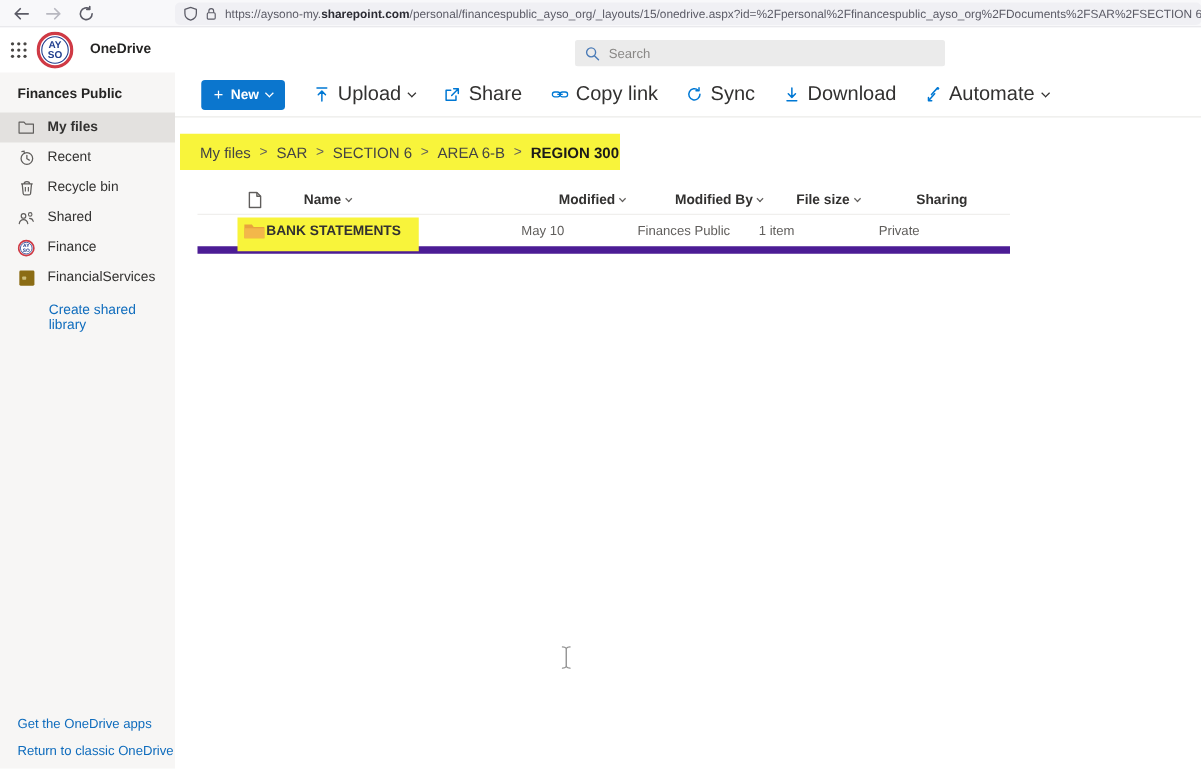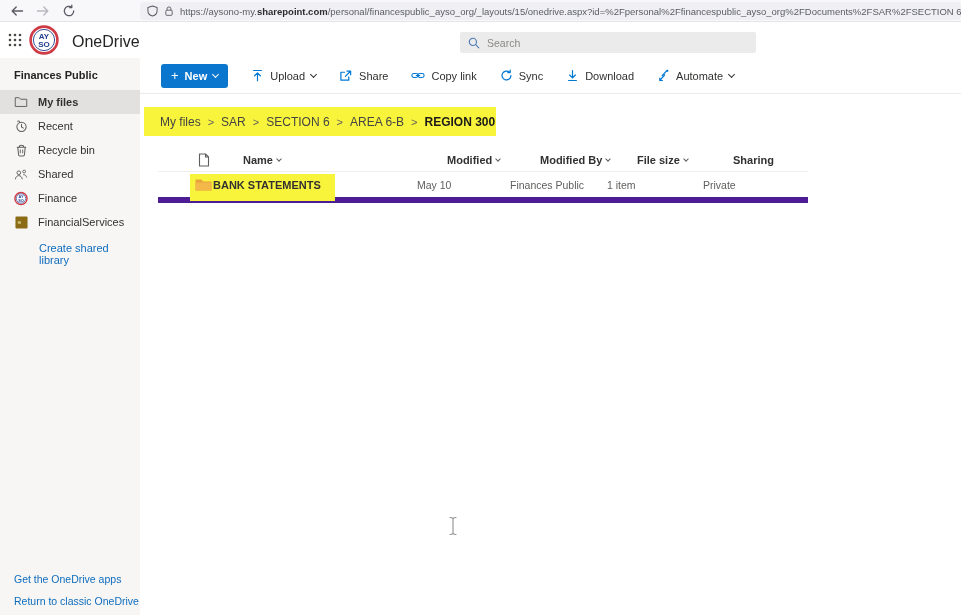--- a/index.html
+++ b/index.html
@@ -26,21 +26,21 @@
     display: flex; align-items: center; padding: 0 7px; overflow: hidden;
   }
   .url-bar .glyph { margin-right: 6px; flex: 0 0 auto; }
   .url-text { font-size: 9.5px; color: #5b5b66; white-space: nowrap; }
   .url-text b { color: #2b2b33; font-weight: 700; }
 
   
   .app-header { position: absolute; top: 22px; left: 0; width: 961px; height: 36px; background: #fff; }
   .waffle { position: absolute; left: 8px; top: 11px; cursor: pointer; }
   .org-logo { position: absolute; left: 29px; top: 3px; width: 30px; height: 30px; }
-  .brand { position: absolute; left: 72px; top: 11px; font-size: 16px; font-weight: 400; color: #252423; }
+  .brand { position: absolute; left: 72px; top: 11px; font-size: 11px; font-weight: 700; color: #252423; }
   .search-box {
     position: absolute; left: 460px; top: 10px; width: 296px; height: 21px;
     background: #ebebeb; border-radius: 2px; display: flex; align-items: center; padding: 0 8px;
   }
   .search-box input {
     border: none; background: transparent; outline: none; flex: 1;
     font-family: "Liberation Sans", sans-serif; font-size: 10.5px; color: #484644; margin-left: 7px;
   }
   .search-box input::placeholder { color: #8a8886; }
 
@@ -64,21 +64,21 @@
   
   .main { position: absolute; top: 58px; left: 140px; width: 821px; height: 557px; background: #fff; }
   .toolbar { height: 36px; display: flex; align-items: center; border-bottom: 1px solid #ecebe9; }
   .new-btn {
     margin-left: 21px; height: 24px; padding: 0 10px; background: #0b76ce; border-radius: 3px;
     color: #fff; display: flex; align-items: center; gap: 6px; font-size: 11px; font-weight: 700; cursor: pointer;
   }
   .new-btn .plus { font-size: 13px; font-weight: 400; line-height: 1; margin-top: -1px; }
   .tool-item {
     margin-left: 23px; display: flex; align-items: center; gap: 6px;
-    font-size: 11px; color: #323130; cursor: pointer;
+    font-size: 16px; color: #323130; cursor: pointer;
   }
   .chev {
     width: 5px; height: 5px; border-right: 1.2px solid currentColor; border-bottom: 1.2px solid currentColor;
     transform: rotate(45deg); display: inline-block; margin-top: -3px;
   }
   .chev.white { border-color: #fff; }
   .chev.sort { width: 4px; height: 4px; border-color: #605e5c; margin-left: 4px; margin-top: -2px; }
 
   .breadcrumb {
     position: absolute; top: 49px; left: 4px; width: 352px; height: 29px;

